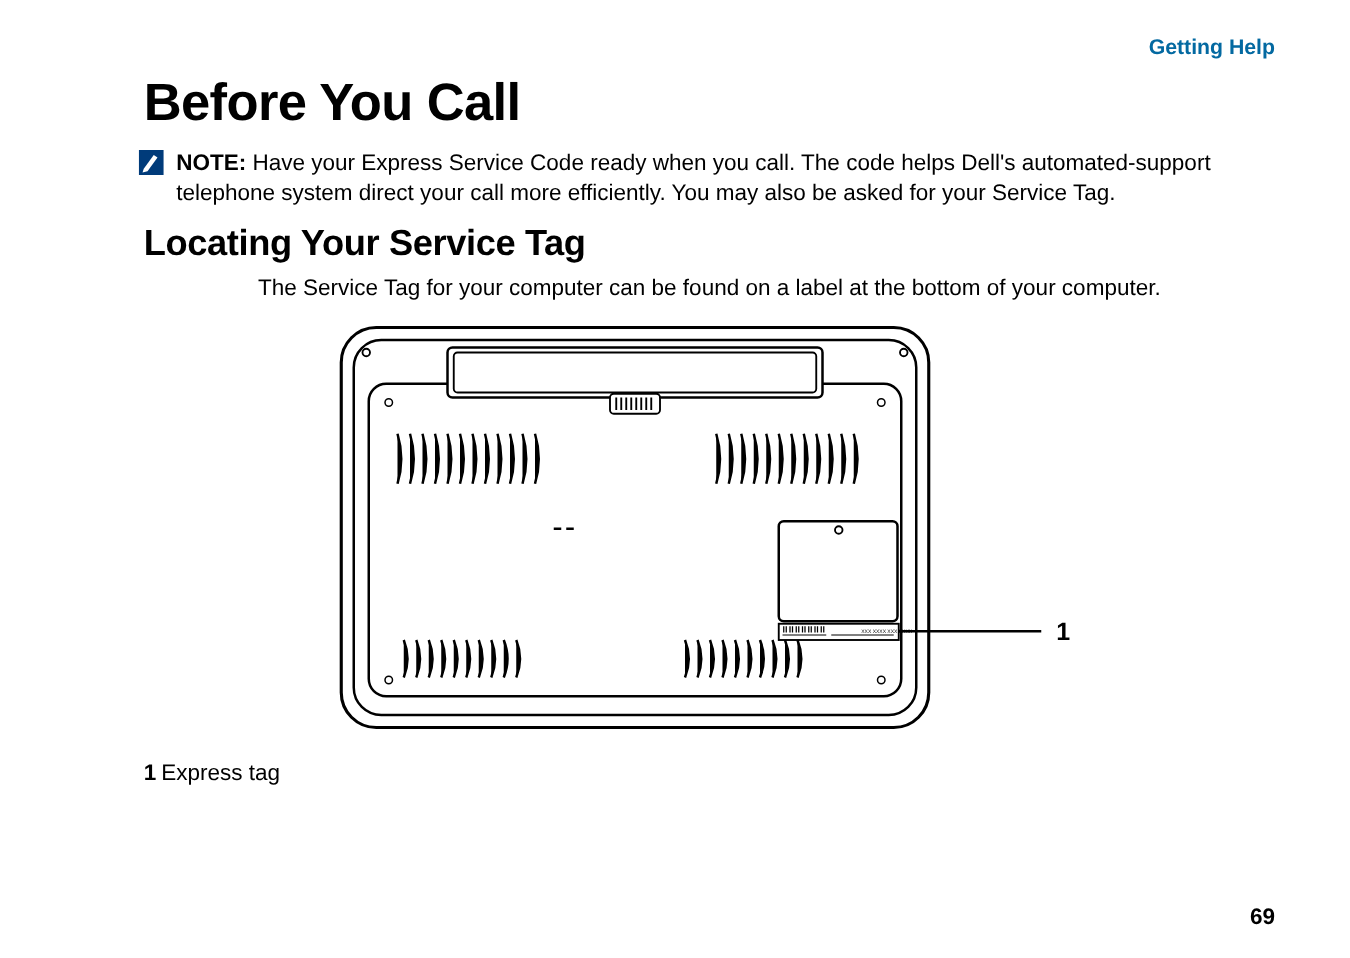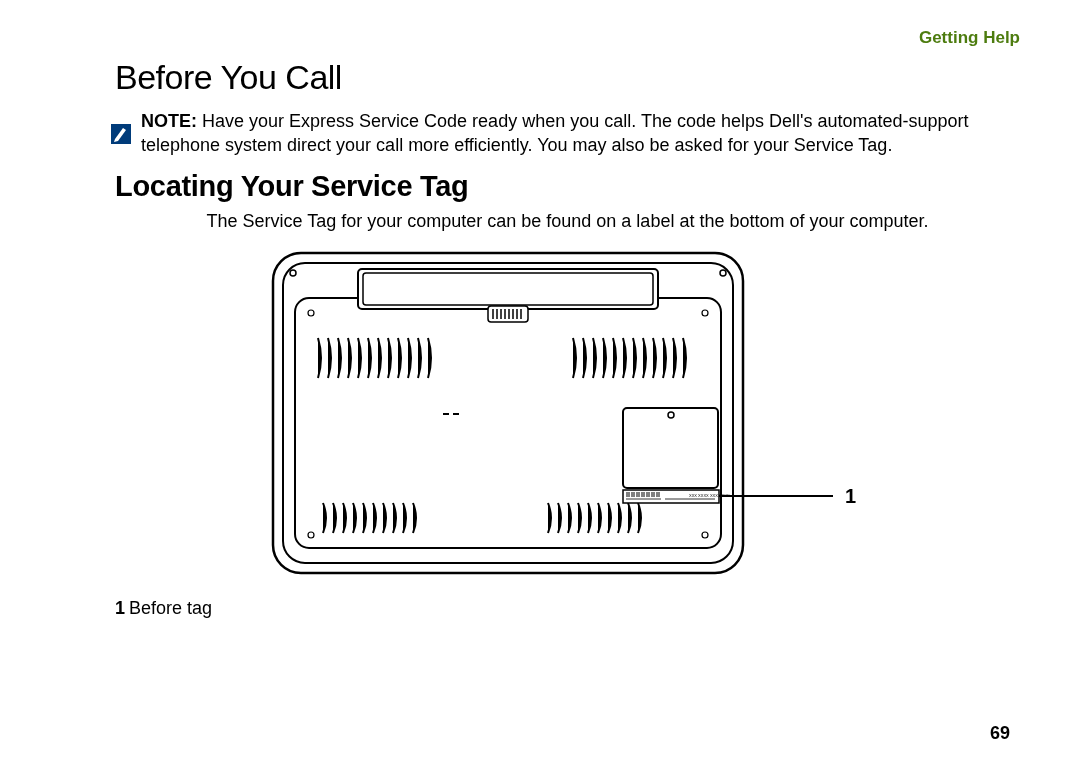--- a/index.html
+++ b/index.html
@@ -12,33 +12,33 @@
     height: 766px;
     position: relative;
   }
   .page {
     padding: 28px 60px 0 115px;
   }
   .header-right {
     text-align: right;
     font-size: 17px;
     font-weight: bold;
-    color: #4d7c0f;
+    color: #0369a1;
     margin-bottom: 10px;
   }
   h1 {
-    font-size: 34px;
-    font-weight: normal;
+    font-size: 42px;
+    font-weight: bold;
     margin: 0 0 12px 0;
     font-family: "Arial Black", Arial, sans-serif;
     letter-spacing: -0.5px;
   }
   .note-block {
     display: flex;
-    align-items: center;
+    align-items: flex-start;
     margin-bottom: 10px;
     margin-left: -4px;
   }
   .note-icon {
     width: 20px;
     height: 20px;
     flex: 0 0 20px;
     margin-right: 10px;
     margin-top: 2px;
   }
@@ -74,21 +74,21 @@
   .legend {
     font-size: 18px;
     margin-top: 6px;
   }
   .legend .num {
     font-weight: bold;
     margin-right: 4px;
   }
   .page-number {
     position: absolute;
-    right: 70px;
+    right: 60px;
     bottom: 22px;
     font-weight: bold;
     font-size: 18px;
     margin-left: 21px;
   }
 </style>
 </head>
 <body>
 
 <div class="page">
@@ -231,18 +231,18 @@
       <rect x="190" y="170" width="6" height="2" fill="#000"></rect>
       <rect x="200" y="170" width="6" height="2" fill="#000"></rect>
       <circle cx="58" cy="70" r="3" fill="none" stroke="#000" stroke-width="1.2"></circle>
       <circle cx="452" cy="70" r="3" fill="none" stroke="#000" stroke-width="1.2"></circle>
       <circle cx="58" cy="292" r="3" fill="none" stroke="#000" stroke-width="1.2"></circle>
       <circle cx="452" cy="292" r="3" fill="none" stroke="#000" stroke-width="1.2"></circle>
     </svg>
   </div>
 
   <div class="legend">
-    <span class="num">1</span><span>Before tag</span>
+    <span class="num">1</span><span>Express tag</span>
   </div>
 
 </div>
 
 <div class="page-number">69</div>
 
 </body></html>

